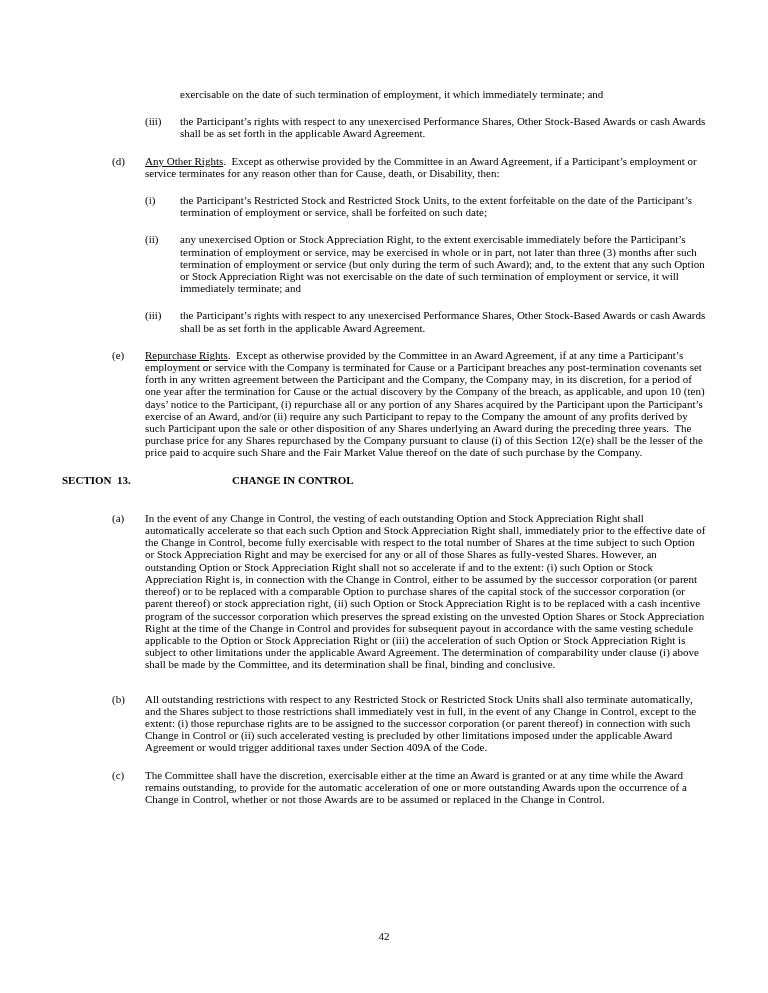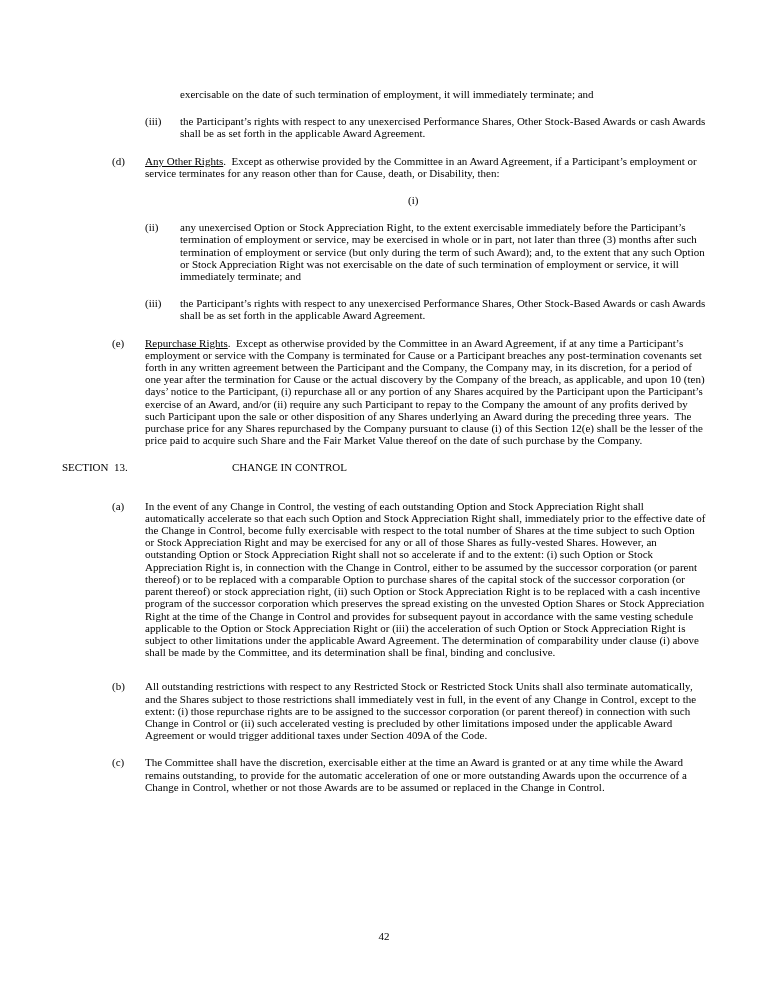--- a/index.html
+++ b/index.html
@@ -26,54 +26,55 @@
   .row { display: flex; align-items: flex-start; justify-content: center; }
   .row.l1 { padding-left: 50px; }
   .row.l1 .lbl { width: 33px; flex: none; }
   .row.l2 { padding-left: 83px; }
   .row.l2 .lbl { width: 35px; flex: none; }
   .cont { padding-left: 118px; }
   .txt { flex: 1; }
   .u { text-decoration: underline; }
   .heading {
     display: flex;
-    font-weight: normal;
+    font-weight: bold;
     margin: 4px 0 26px 0;
   }
   .heading .h-left { width: 170px; flex: none; }
   .pageno {
     position: absolute;
     top: 930px;
     left: 0;
     width: 100%;
     text-align: center;
   }
 </style>
 </head>
 <body>
 
 <div class="page">
   <div class="content">
 
     <div class="block cont">
-      <span class="txt">exercisable on the date of such termination of employment, it will immediately terminate; and</span>
+      <span class="txt">exercisable on the date of such termination of employment, it which immediately terminate; and</span>
     </div>
 
     <div class="block row l2">
       <span class="lbl">(iii)</span>
       <span class="txt">the Participant’s rights with respect to any unexercised Performance Shares, Other Stock-Based Awards or cash Awards shall be as set forth in the applicable Award Agreement.</span>
     </div>
 
     <div class="block row l1">
       <span class="lbl">(d)</span>
       <span class="txt"><span class="u">Any Other Rights</span><span>.  Except as otherwise provided by the Committee in an Award Agreement, if a Participant’s employment or service terminates for any reason other than for Cause, death, or Disability, then:</span></span>
     </div>
 
     <div class="block row l2">
       <span class="lbl">(i)</span>
+      <span class="txt">the Participant’s Restricted Stock and Restricted Stock Units, to the extent forfeitable on the date of the Participant’s termination of employment or service, shall be forfeited on such date;</span>
     </div>
 
     <div class="block row l2">
       <span class="lbl">(ii)</span>
       <span class="txt">any unexercised Option or Stock Appreciation Right, to the extent exercisable immediately before the Participant’s termination of employment or service, may be exercised in whole or in part, not later than three (3) months after such termination of employment or service (but only during the term of such Award); and, to the extent that any such Option or Stock Appreciation Right was not exercisable on the date of such termination of employment or service, it will immediately terminate; and</span>
     </div>
 
     <div class="block row l2">
       <span class="lbl">(iii)</span>
       <span class="txt">the Participant’s rights with respect to any unexercised Performance Shares, Other Stock-Based Awards or cash Awards shall be as set forth in the applicable Award Agreement.</span>

